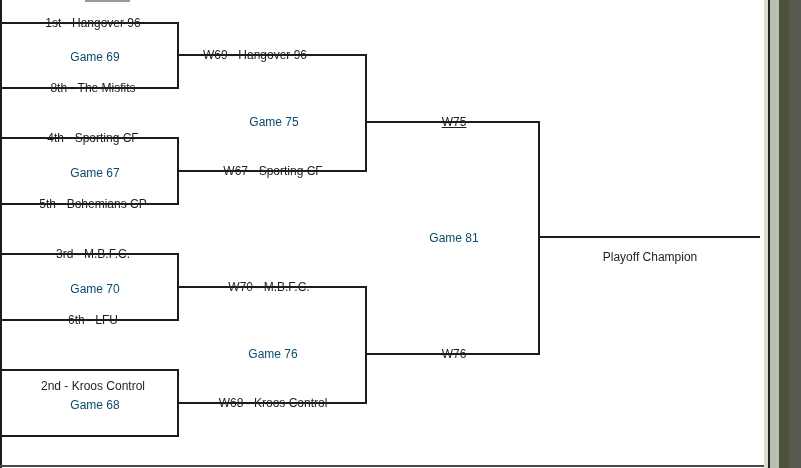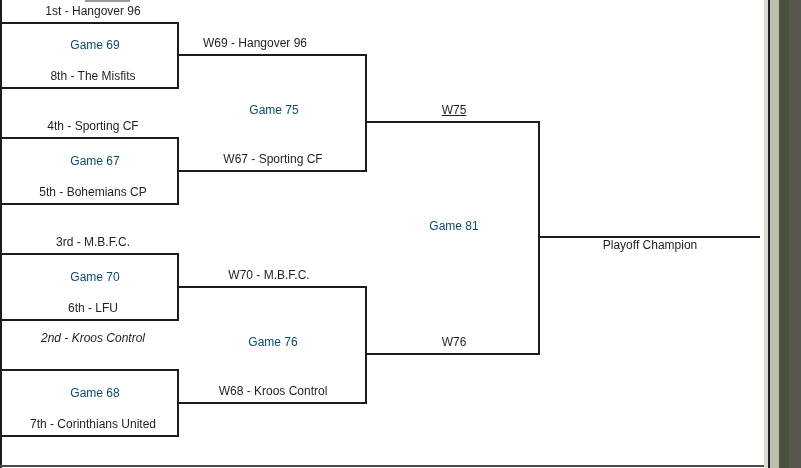--- a/index.html
+++ b/index.html
@@ -5,21 +5,21 @@
   html,body{margin:0;padding:0;background:#fff;}
   #stage{
     position:relative;width:801px;height:468px;background:#ffffff;
     overflow:hidden;font-family:"Liberation Sans","DejaVu Sans",sans-serif;
   }
   .hl,.vl{position:absolute;background:#1c1c1c;}
   .hl{height:2px;}
   .vl{width:2px;}
   .lbl{
     position:absolute;transform:translateX(-50%);white-space:nowrap;
-    font-size:12px;line-height:13px;color:#1f1f1f;letter-spacing:0px;
+    font-size:12px;line-height:13px;color:#1f1f1f;letter-spacing:0px;margin-top:12px;
   }
   .game{color:#0c4a6e;}
   .stripe{position:absolute;top:0;height:468px;}
 </style>
 </head>
 <body>
 
 <div id="stage">
 
   <div class="vl" style="left:0;top:0;height:468px;width:2px;"></div>
@@ -60,23 +60,22 @@
   <div class="lbl" style="left:93px;top:70px;">8th - The Misfits</div>
 
   <div class="lbl" style="left:93px;top:120px;">4th - Sporting CF</div>
   <div class="lbl game" style="left:95px;top:155px;">Game 67</div>
   <div class="lbl" style="left:93px;top:186px;">5th - Bohemians CP</div>
 
   <div class="lbl" style="left:93px;top:236px;">3rd - M.B.F.C.</div>
   <div class="lbl game" style="left:95px;top:271px;text-align:center;">Game 70</div>
   <div class="lbl" style="left:93px;top:302px;">6th - LFU</div>
 
-  <div class="lbl" style="left:93px;top:332px;font-style:italic;">2nd - Kroos Control</div>
+  <div class="lbl" style="left:93px;top:368px;">2nd - Kroos Control</div>
   <div class="lbl game" style="left:95px;top:387px;">Game 68</div>
-  <div class="lbl" style="left:93px;top:418px;">7th - Corinthians United</div>
 
   <div class="lbl" style="left:255px;top:37px;">W69 - Hangover 96</div>
   <div class="lbl game" style="left:274px;top:104px;">Game 75</div>
   <div class="lbl" style="left:273px;top:153px;">W67 - Sporting CF</div>
 
   <div class="lbl" style="left:269px;top:269px;">W70 - M.B.F.C.</div>
   <div class="lbl game" style="left:273px;top:336px;">Game 76</div>
   <div class="lbl" style="left:273px;top:385px;">W68 - Kroos Control</div>
 
   <div class="lbl" style="left:454px;top:104px;text-decoration:underline;">W75</div>

